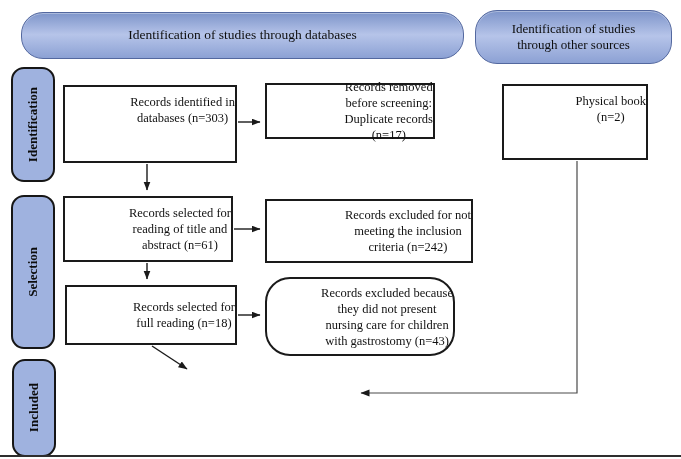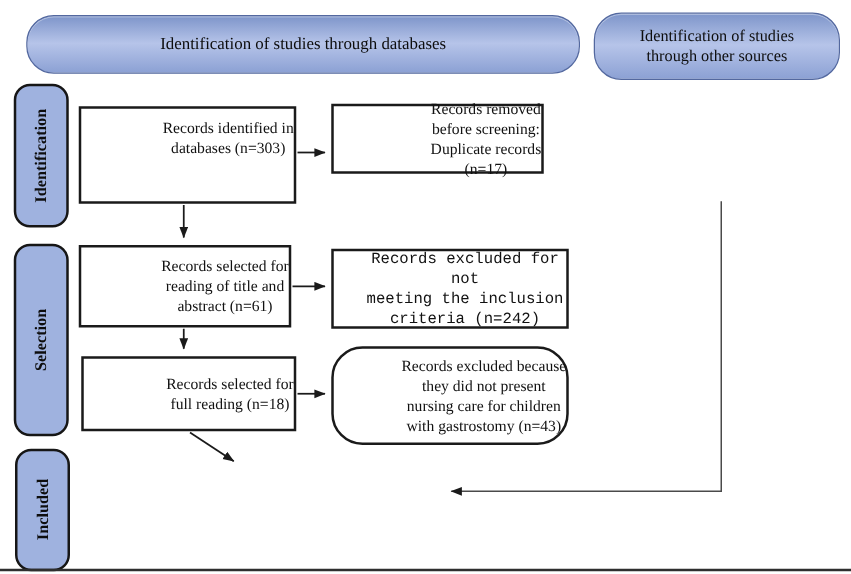--- a/index.html
+++ b/index.html
@@ -37,21 +37,21 @@
     position:absolute; background:#ffffff; border:2px solid var(--box-border);
     display:flex; justify-content:flex-end; align-items:center;
     text-align:center; font-size:12.5px; line-height:1.28; color:#111;
     white-space:pre-line; box-sizing:border-box;padding-left:24px;
   }
   .box.top-align{ align-items:flex-start; padding-top:7px; }
   .box-identified      { left:63px;  top:85px;  width:174px; height:78px; }
   .box-removed         { left:265px; top:83px;  width:170px; height:56px; }
   .box-physical-book   { left:502px; top:84px;  width:146px; height:76px; }
   .box-title-abstract  { left:63px;  top:196px; width:170px; height:66px; }
-  .box-excluded-criteria{ left:265px; top:199px; width:190px; height:64px;font-family:Liberation Mono, monospace; }
+  .box-excluded-criteria{ left:265px; top:199px; width:208px; height:64px; }
   .box-full-reading    { left:65px;  top:285px; width:172px; height:60px; }
   .box-excluded-gastro { left:265px; top:277px; width:190px; height:79px;border-radius:25px; }
   .box-included-final  { left:63px;  top:377px; width:292px; height:46px; }
   svg.connectors{ position:absolute; left:0; top:0; pointer-events:none; }
   .arrow-line{ stroke:var(--arrow); stroke-width:1.4; fill:none; }
   .connector-line{ stroke:var(--connector); stroke-width:1.2; fill:none; }
   .bottom-rule{ position:absolute; left:0; top:455px; width:681px; height:2px; background:#2e2e2e; }
 </style>
 </head>
 <body>
@@ -79,20 +79,24 @@
   <div class="box box-identified top-align">
     <span>Records identified in
 databases (n=303)</span>
   </div>
   <div class="box box-removed">
     <span>Records removed
 before screening:
 Duplicate records
 (n=17)</span>
   </div>
+  <div class="box box-physical-book top-align">
+    <span>Physical book
+(n=2)</span>
+  </div>
   <div class="box box-title-abstract">
     <span>Records selected for
 reading of title and
 abstract (n=61)</span>
   </div>
   <div class="box box-excluded-criteria">
     <span>Records excluded for not
 meeting the inclusion
 criteria (n=242)</span>
   </div>

